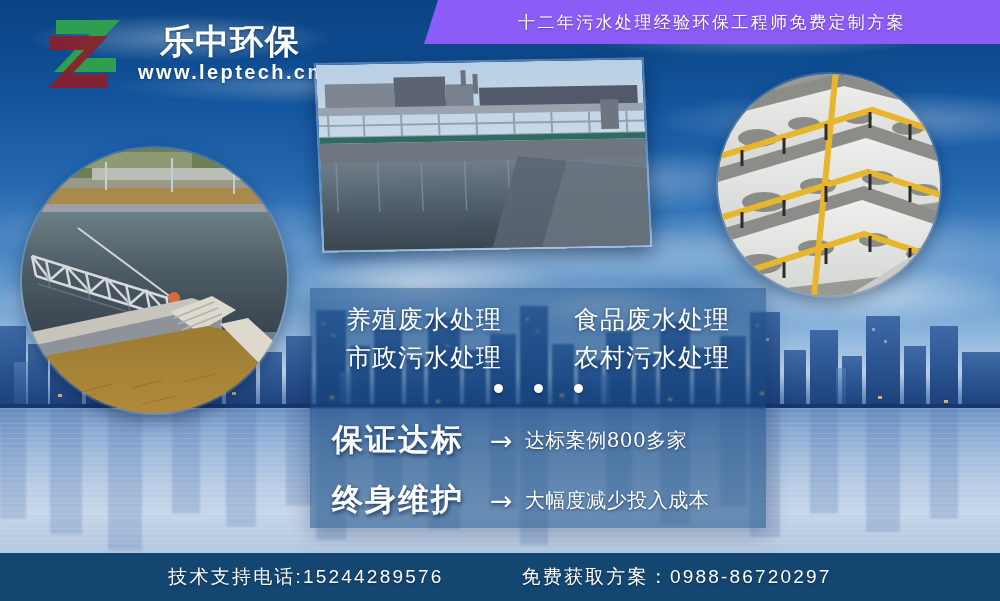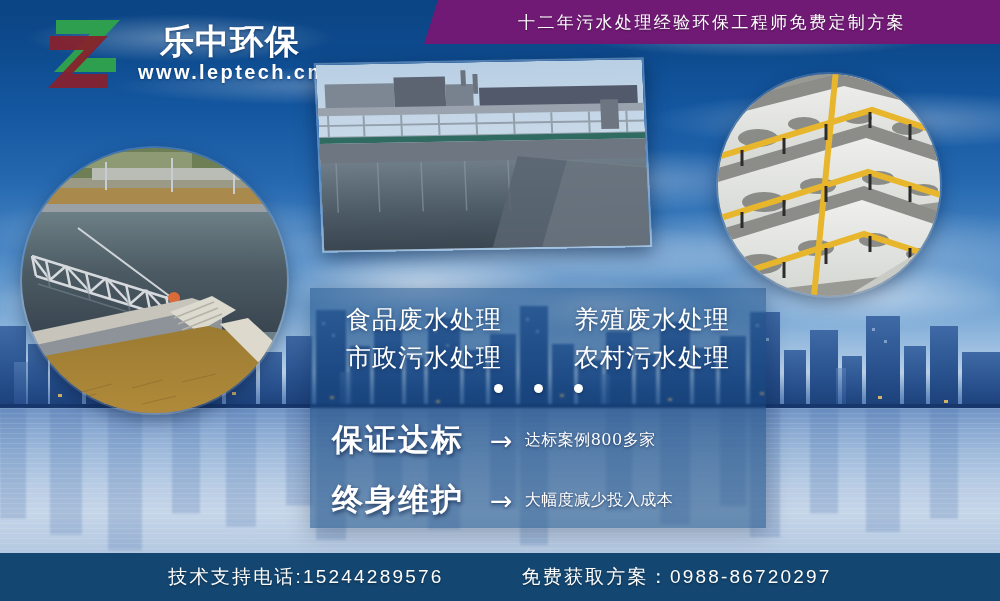--- a/index.html
+++ b/index.html
@@ -69,21 +69,21 @@
   .water-shimmer{
     position:absolute; left:0; top:408px; width:1000px; height:145px;
     background: repeating-linear-gradient(180deg,
       rgba(255,255,255,.10) 0px, rgba(255,255,255,.10) 1px,
       rgba(255,255,255,0) 1px, rgba(255,255,255,0) 5px);
   }
 
   
   .header-band {
     position: absolute; left: 424px; top: 0; width: 576px; height: 44px;
-    background: #701a75;
+    background: #8b5cf6;
     clip-path: polygon(14px 0, 100% 0, 100% 100%, 0 100%);
     display: flex; align-items: center; justify-content: center;
   }
   .header-band .slogan {
     color: #ffffff;
     font-family: "DejaVu Sans", "Liberation Sans", sans-serif;
     font-size: 17px;
     letter-spacing: 2.4px;
     white-space: nowrap;
     text-shadow: 0 1px 2px rgba(0,0,0,.35);
@@ -172,21 +172,21 @@
     min-width: 152px;
   }
   .promo-arrow {
     color: #ffffff; font-size: 27px; line-height: 1; margin: 0 12px 0 6px;
     font-family: "DejaVu Sans", sans-serif;
     text-shadow: 0 1px 3px rgba(0,20,55,.65);
   }
   .promo-val {
     color: #ffffff;
     font-family: "DejaVu Serif", "Liberation Serif", serif;
-    font-size: 16px; letter-spacing: .5px;
+    font-size: 20px; letter-spacing: .5px;
     text-shadow: 0 1px 3px rgba(0,20,55,.6);
     white-space: nowrap;
   }
 
   
   .bottom-bar {
     position: absolute; left: 0; bottom: 0; width: 1000px; height: 48px;
     background: #134670;
     display: flex; align-items: center; justify-content: center;
     gap: 78px;
@@ -536,22 +536,22 @@
       <g stroke="#c9cbc6" stroke-width="9" stroke-linecap="round">
         <path d="M138 222 L222 170"></path>
           <path d="M150 222 L222 182"></path>
       </g>
     </svg>
   </div>
 
   <div class="info-panel">
 
     <div class="svc-grid">
+      <div class="svc-item">养殖废水处理</div>
       <div class="svc-item">食品废水处理</div>
-      <div class="svc-item">养殖废水处理</div>
       <div class="svc-item">市政污水处理</div>
       <div class="svc-item">农村污水处理</div>
     </div>
 
     <div class="dots">
       <span class="dot"></span>
       <span class="dot"></span>
       <span class="dot"></span>
     </div>
 

